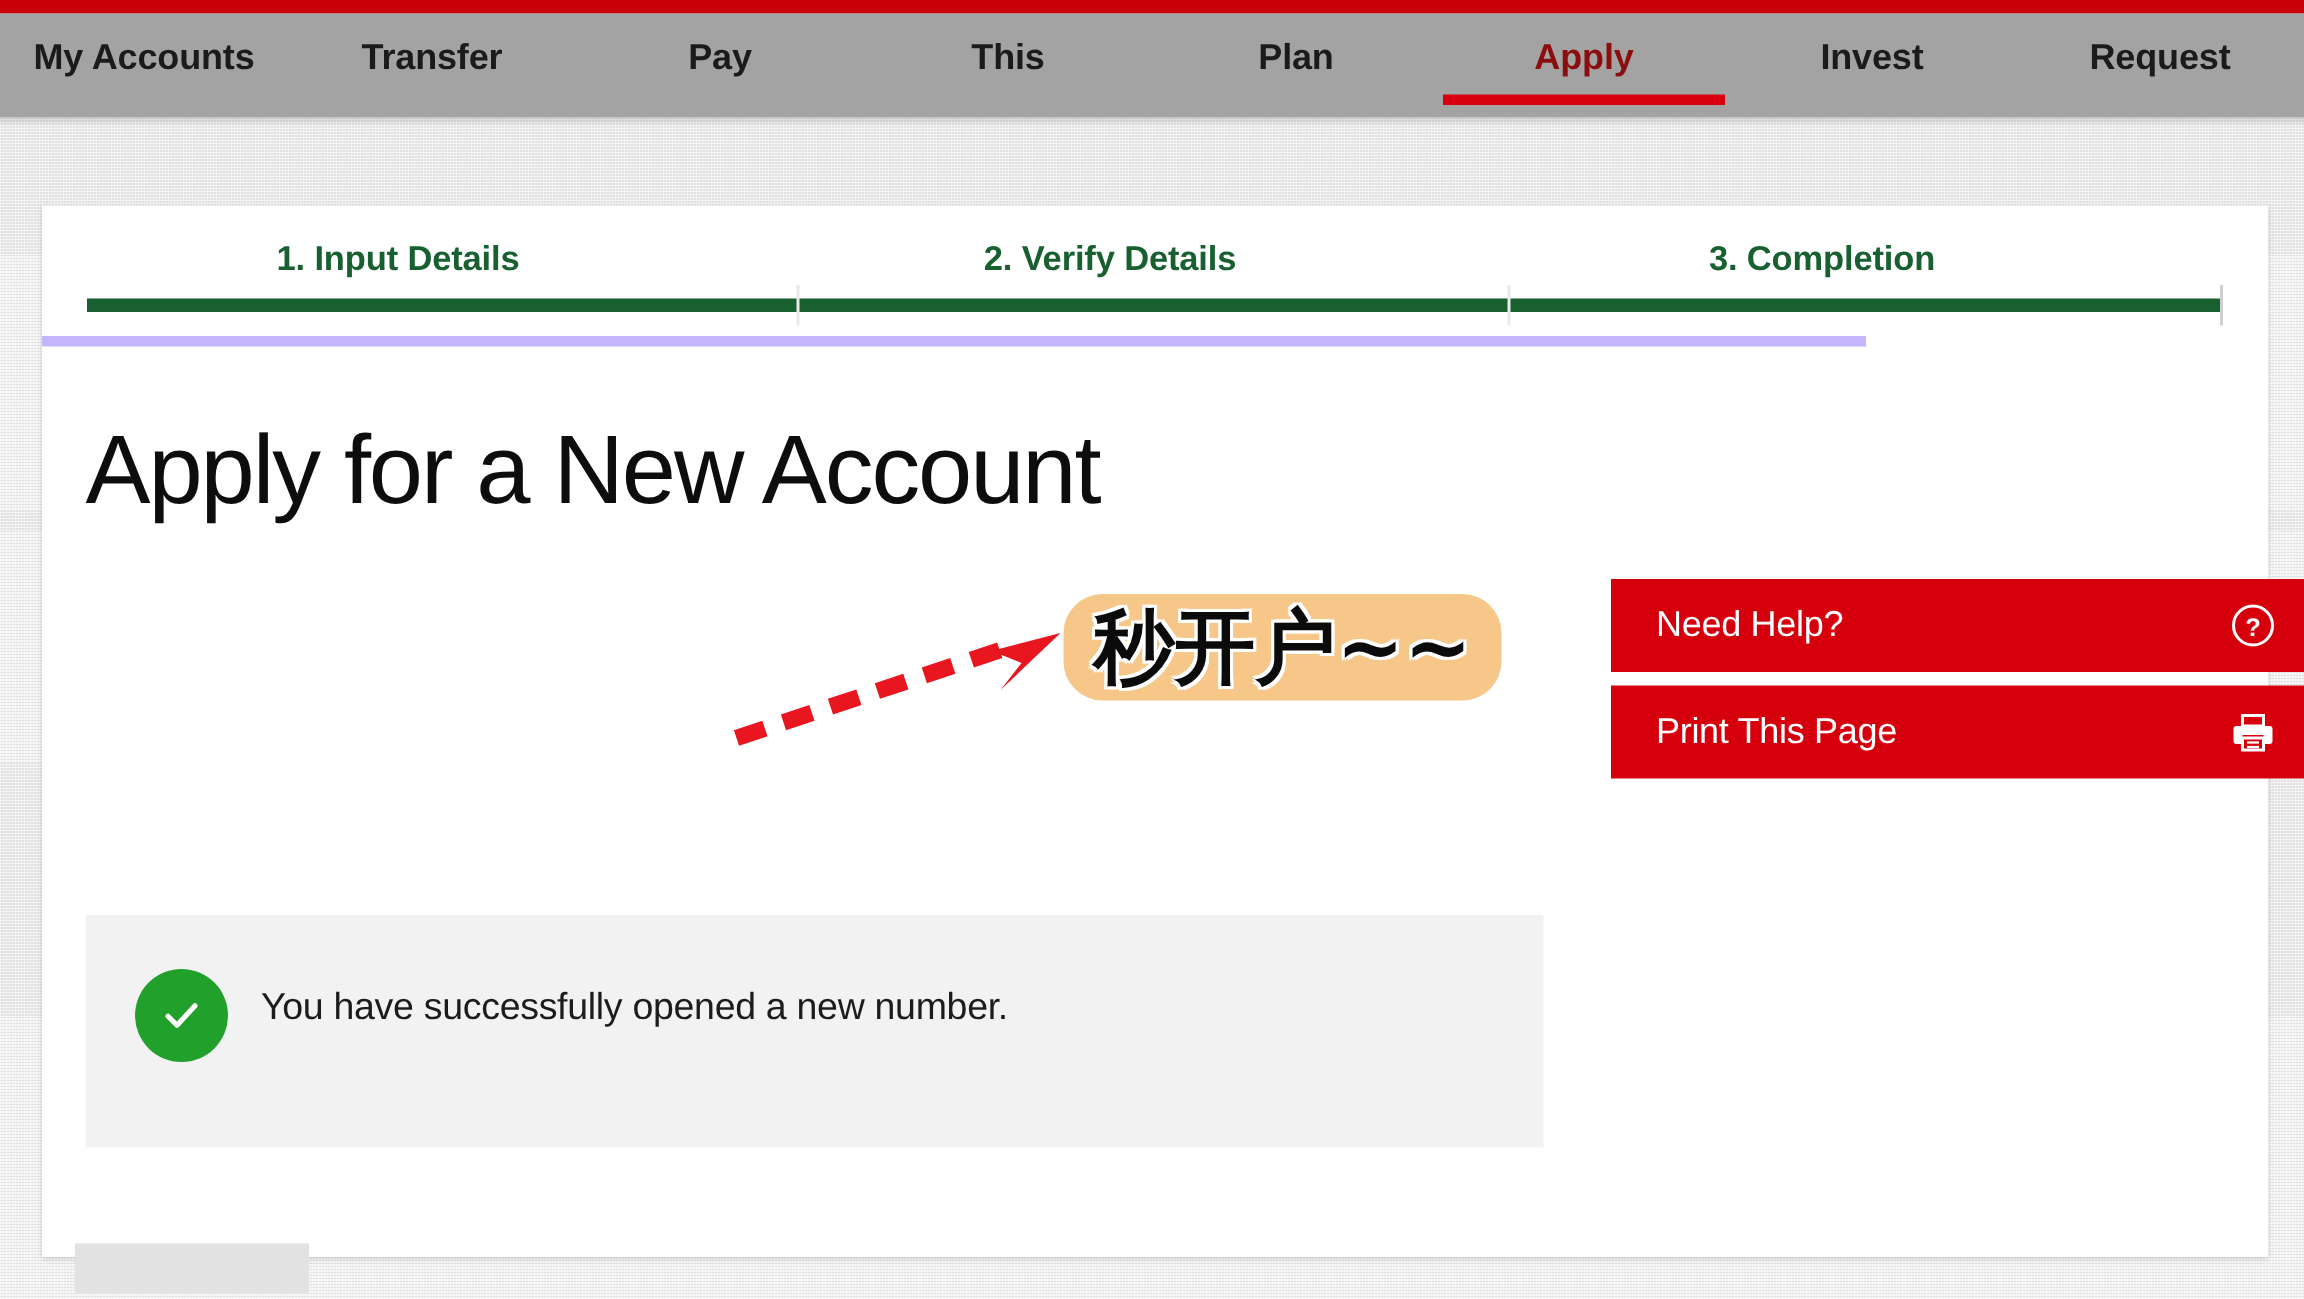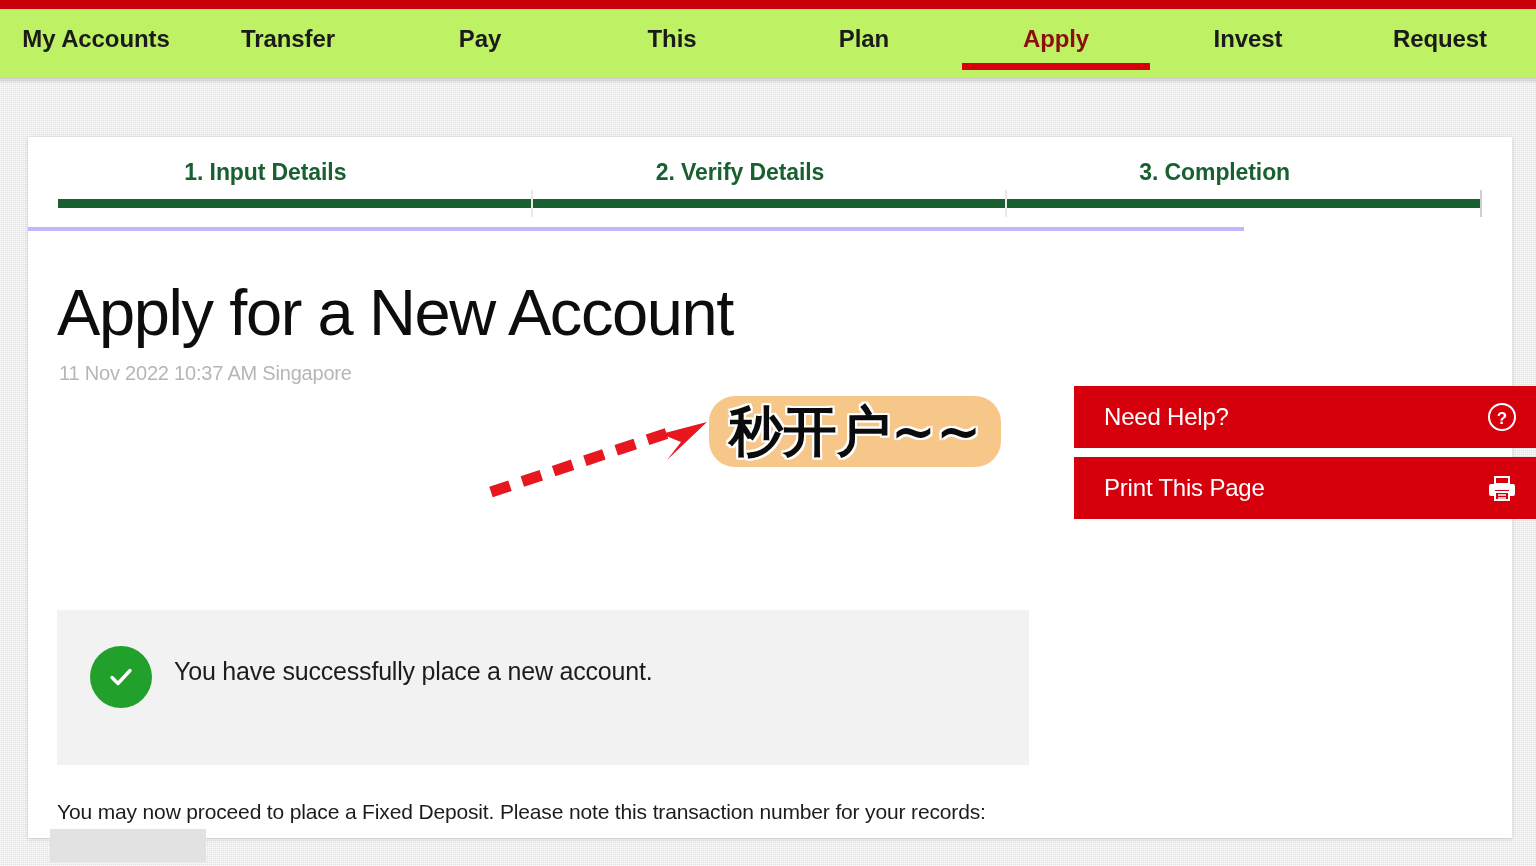--- a/index.html
+++ b/index.html
@@ -27,21 +27,21 @@
     height: 9px;
     background: #c8000a;
   }
 
   
   .navbar {
     position: absolute;
     top: 9px; left: 0;
     width: 1536px;
     height: 69px;
-    background: #bef264;
+    background: #a3a3a3;
     display: flex;
     align-items: flex-end;
   }
   .nav-item {
     flex: 1 1 0;
     height: 69px;
     position: relative;
     display: flex;
     align-items: flex-start;
     justify-content: center;
@@ -82,21 +82,21 @@
     background: #ffffff;
     box-shadow: 0 1px 4px rgba(0,0,0,0.14);
   }
 
   
   .stepper {
     position: absolute;
     top: 0; left: 0;
     width: 1216px;
     height: 94px;
-    border-bottom: 4px solid #c4b5fd;
+    border-bottom: 7px solid #c4b5fd;
   }
   .step-labels {
     display: flex;
     width: 1424px;
     margin: 0 auto;
     padding-top: 22px;
   }
   .step-label {
     flex: 1 1 0;
     text-align: center;
@@ -310,21 +310,20 @@
     <div class="step-bar">
       <div class="tick"></div>
       <div class="tick"></div>
       <div class="tick"></div>
     </div>
   </div>
 
   <div class="content">
 
     <h1 class="page-title">Apply for a New Account</h1>
-    <div class="timestamp">11 Nov 2022 10:37 AM Singapore</div>
 
     <div class="actions">
       <div class="action-btn">
         <span class="label">Need Help?</span>
         <span class="ico">
           <svg width="32" height="32" viewBox="0 0 32 32">
             <circle cx="16" cy="16" r="13" fill="none" stroke="#fff" stroke-width="2"></circle>
             <text x="16" y="23" font-size="17" font-family="Liberation Sans, sans-serif" font-weight="700" fill="#fff" text-anchor="middle">?</text>
           </svg>
         </span>
@@ -342,24 +341,23 @@
         </span>
       </div>
     </div>
 
     <div class="success-box">
       <span class="check-circle">
         <svg width="36" height="36" viewBox="0 0 36 36">
           <path d="M9 18.5 L15 24.5 L27 11.5" fill="none" stroke="#fff" stroke-width="3.4" stroke-linecap="round" stroke-linejoin="round"></path>
         </svg>
       </span>
-      <span class="success-text">You have successfully place a new account.</span>
-    </div>
-
-    <div class="note">You may now proceed to place a Fixed Deposit. Please note this transaction number for your records:</div>
+      <span class="success-text">You have successfully opened a new number.</span>
+    </div>
+
     <div class="redacted"></div>
 
   </div>
 </div>
 
 <svg class="arrow-svg" viewBox="0 0 230 80">
   <line x1="6" y1="74" x2="186" y2="14" stroke="#e8161f" stroke-width="11" stroke-dasharray="20 13" stroke-linecap="butt"></line>
   <path d="M222 4 L176 16 L196 24 L182 42 Z" fill="#e8161f"></path>
 </svg>
 

